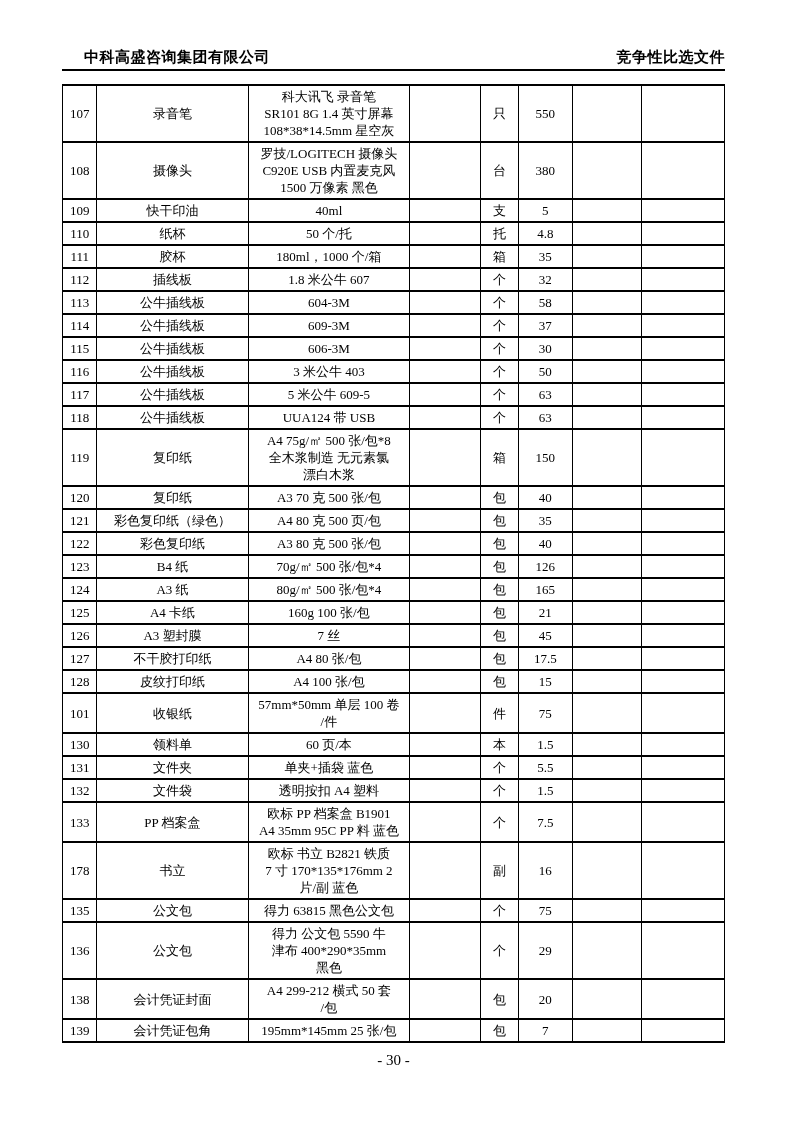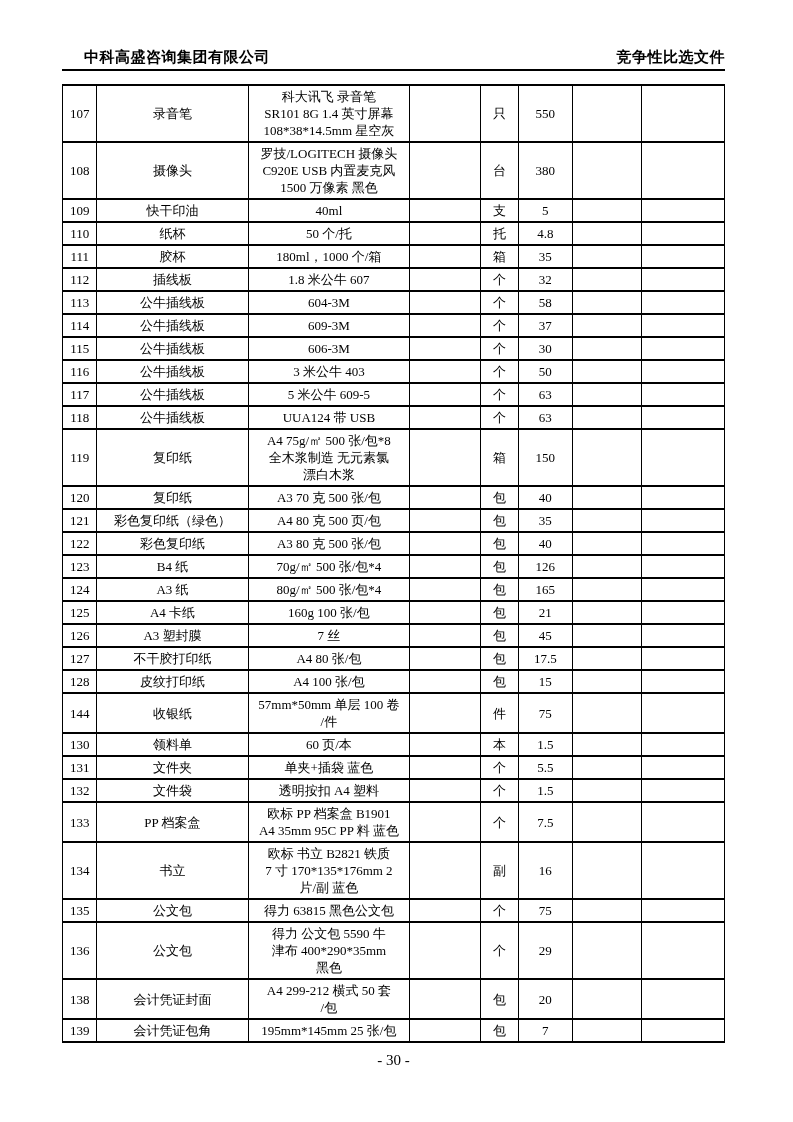--- a/index.html
+++ b/index.html
@@ -309,21 +309,21 @@
             <td class="col-no">128</td>
             <td class="col-name">皮纹打印纸</td>
             <td class="col-spec">A4 100 张/包</td>
             <td class="col-blank1"></td>
             <td class="col-unit">包</td>
             <td class="col-qty">15</td>
             <td class="col-blank2"></td>
             <td class="col-blank3"></td>
           </tr>
           <tr>
-            <td class="col-no">144</td>
+            <td class="col-no">101</td>
             <td class="col-name">收银纸</td>
             <td class="col-spec">57mm*50mm 单层 100 卷
 /件</td>
             <td class="col-blank1"></td>
             <td class="col-unit">件</td>
             <td class="col-qty">75</td>
             <td class="col-blank2"></td>
             <td class="col-blank3"></td>
           </tr>
           <tr>
@@ -361,21 +361,21 @@
             <td class="col-name">PP 档案盒</td>
             <td class="col-spec">欧标 PP 档案盒 B1901
 A4 35mm 95C PP 料 蓝色</td>
             <td class="col-blank1"></td>
             <td class="col-unit">个</td>
             <td class="col-qty">7.5</td>
             <td class="col-blank2"></td>
             <td class="col-blank3"></td>
           </tr>
           <tr>
-            <td class="col-no">134</td>
+            <td class="col-no">178</td>
             <td class="col-name">书立</td>
             <td class="col-spec">欧标 书立 B2821 铁质
 7 寸 170*135*176mm 2
 片/副 蓝色</td>
             <td class="col-blank1"></td>
             <td class="col-unit">副</td>
             <td class="col-qty">16</td>
             <td class="col-blank2"></td>
             <td class="col-blank3"></td>
           </tr>

